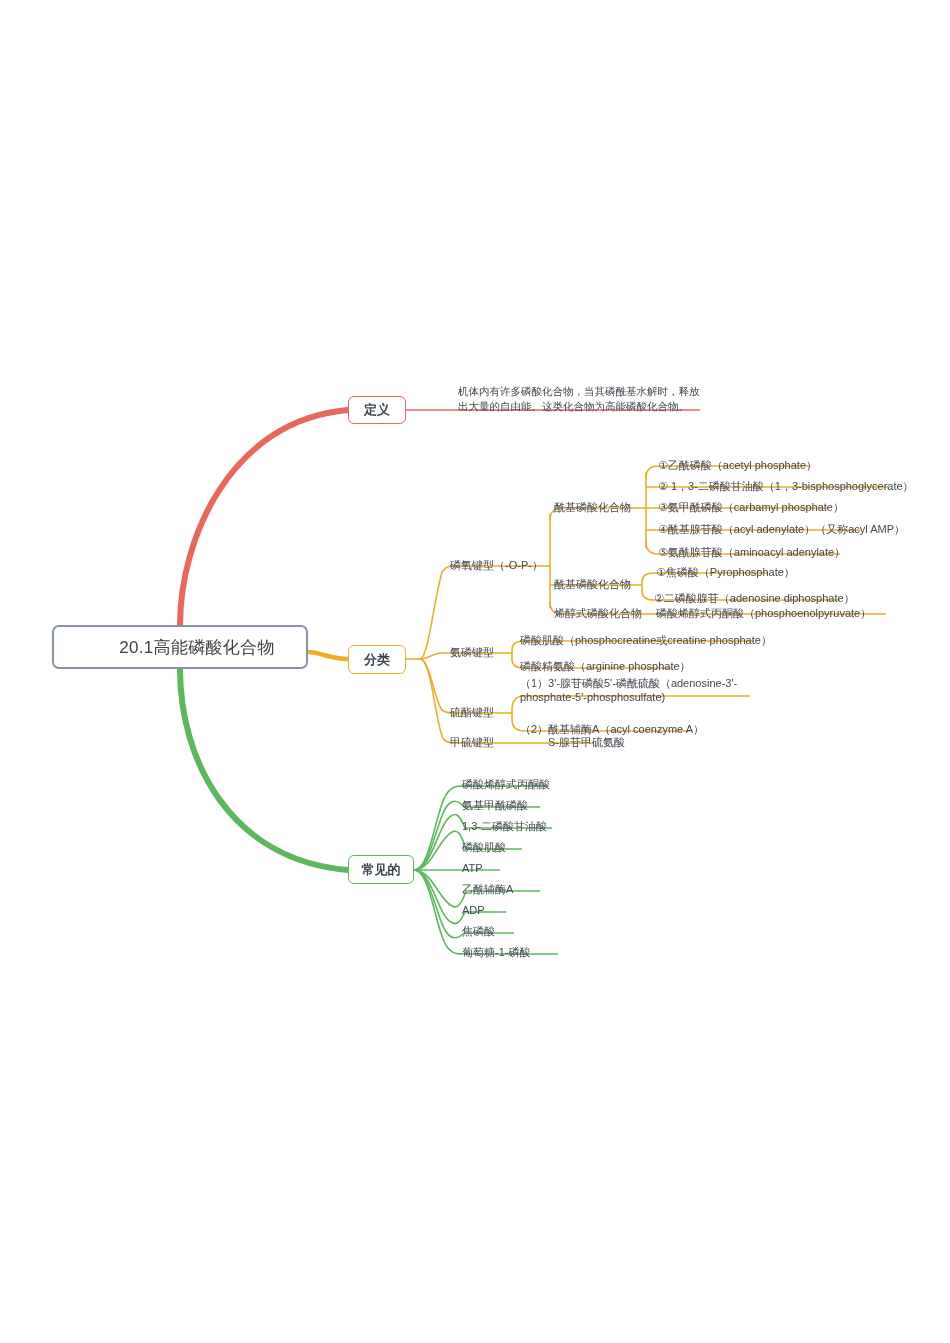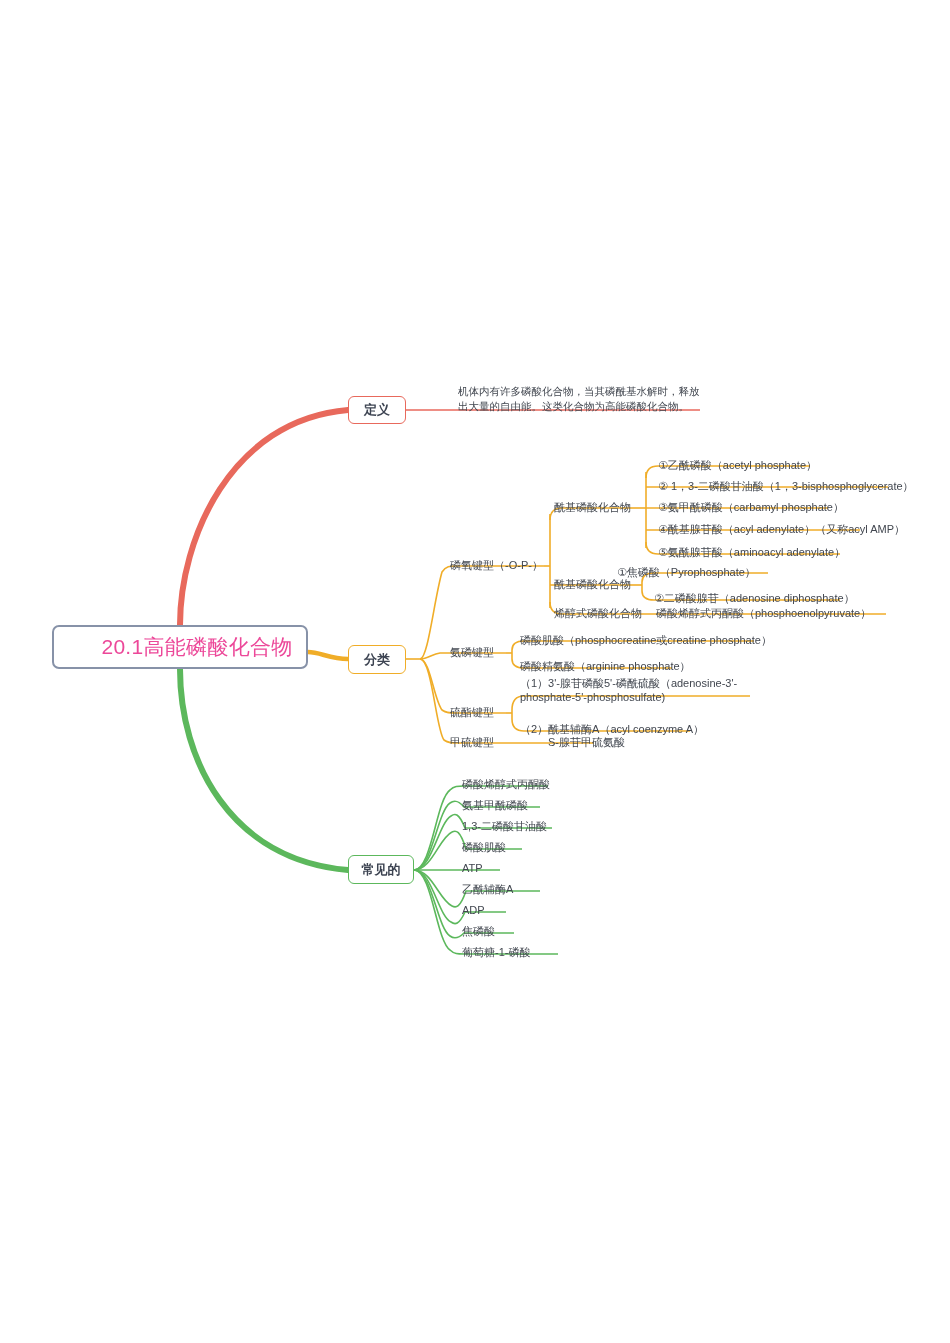--- a/index.html
+++ b/index.html
@@ -37,22 +37,22 @@
     height: 44px;
     border: 2px solid #8792a8;
     border-radius: 7px;
     background: #ffffff;
     display: flex;
     align-items: center;
     justify-content: center;
     box-sizing: border-box;
   }
   .root-node .root-label {
-    font-size: 21px;
-    color: #ec4899;
+    font-size: 17px;
+    color: #404040;
     letter-spacing: 0.3px;
     white-space: nowrap;
     margin-left: 34px;
   }
 
   
   .l1-node {
     position: absolute;
     border-width: 1.6px;
     border-style: solid;
@@ -188,21 +188,21 @@
   <div class="leaf" style="left:554px; top:500px;">酰基磷酸化合物</div>
   <div class="leaf" style="left:554px; top:577px;">酰基磷酸化合物</div>
   <div class="leaf" style="left:554px; top:606px;">烯醇式磷酸化合物</div>
 
   <div class="leaf" style="left:658px; top:458px;">①乙酰磷酸（acetyl phosphate）</div>
   <div class="leaf" style="left:658px; top:479px;">② 1，3-二磷酸甘油酸（1，3-bisphosphoglycerate）</div>
   <div class="leaf" style="left:658px; top:500px;">③氨甲酰磷酸（carbamyl phosphate）</div>
   <div class="leaf" style="left:658px; top:522px;">④酰基腺苷酸（acyl adenylate）（又称acyl AMP）</div>
   <div class="leaf" style="left:658px; top:545px;">⑤氨酰腺苷酸（aminoacyl adenylate）</div>
 
-  <div class="leaf" style="left:617px; top:565px;text-align:center;">①焦磷酸（Pyrophosphate）</div>
+  <div class="leaf" style="left:656px; top:565px;text-align:center;">①焦磷酸（Pyrophosphate）</div>
   <div class="leaf" style="left:654px; top:591px;">②二磷酸腺苷（adenosine diphosphate）</div>
 
   <div class="leaf" style="left:656px; top:606px;">磷酸烯醇式丙酮酸（phosphoenolpyruvate）</div>
 
   <div class="leaf" style="left:450px; top:645px;">氨磷键型</div>
   <div class="leaf" style="left:520px; top:633px;">磷酸肌酸（phosphocreatine或creatine phosphate）</div>
   <div class="leaf" style="left:520px; top:659px;">磷酸精氨酸（arginine phosphate）</div>
 
   <div class="leaf" style="left:450px; top:705px;">硫酯键型</div>
   <div class="leaf two-line" style="left:520px; top:676px; width:232px;">（1）3'-腺苷磷酸5'-磷酰硫酸（adenosine-3'-phosphate-5'-phosphosulfate)</div>

